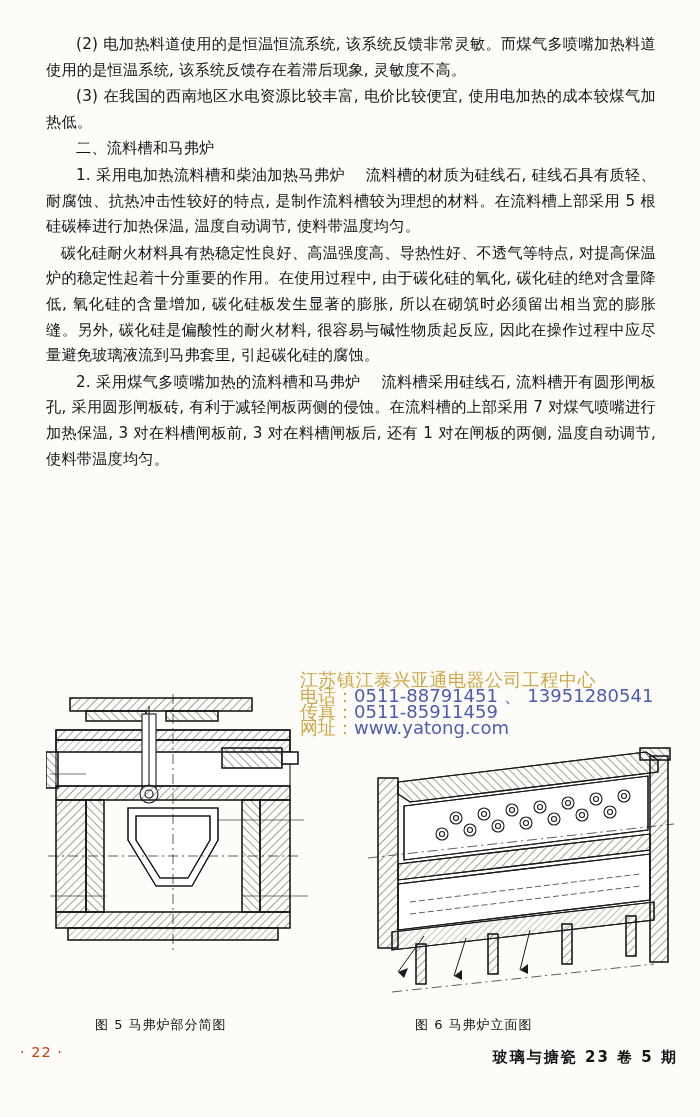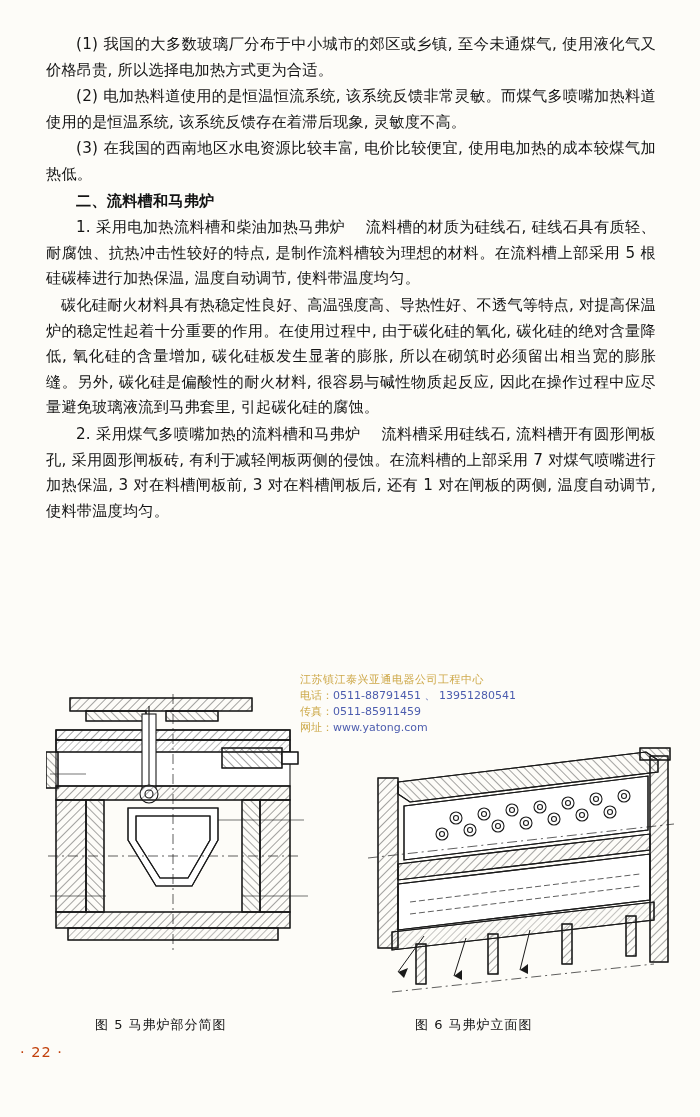--- a/index.html
+++ b/index.html
@@ -32,21 +32,21 @@
     line-height: 25.6px;
     text-align: justify;
     text-justify: inter-ideograph;
     letter-spacing: 0.2px;
     color: #141414;
     font-family: "DejaVu Sans", sans-serif;
   }
   p.indent2 { text-indent: 30px; }
   p.indent1 { text-indent: 15px; }
   .section-head {
-    font-weight: bold;
+    font-weight: normal;
   }
   .figures {
     position: absolute;
     left: 28px;
     top: 690px;
     width: 648px;
     height: 330px;
   }
   .fig {
     position: absolute;
@@ -80,41 +80,40 @@
     color: #141414;
     white-space: nowrap;
   }
   
   .watermark {
     position: absolute;
     left: 300px;
     top: 672px;
     width: 330px;
     color: #c8a23a;
-    font-size: 11px;
+    font-size: 18px;
     line-height: 16px;
     opacity: 0.92;
     pointer-events: none;
     font-family: "DejaVu Sans", sans-serif;
   }
   .watermark .wm-title {
     color: #caa23c;
     letter-spacing: 0.5px;
   }
   .watermark .wm-row { white-space: nowrap; }
   .watermark .wm-blue { color: #3d4fa8; text-align: right; }
   svg { display: block; }
 </style>
 </head>
 <body>
 
 <div class="page">
 
   <div class="content">
-    <p class="para indent2">(1) 我国的大多数玻璃厂分布于中小城市的郊区或乡镇, 至今未通煤气, 使用液化气又价格昂贵, 所以选择电加热方式更为合适。</p>
     <p class="para indent2">(2) 电加热料道使用的是恒温恒流系统, 该系统反馈非常灵敏。而煤气多喷嘴加热料道使用的是恒温系统, 该系统反馈存在着滞后现象, 灵敏度不高。</p>
     <p class="para indent2">(3) 在我国的西南地区水电资源比较丰富, 电价比较便宜, 使用电加热的成本较煤气加热低。</p>
     <p class="para indent2 section-head">二、流料槽和马弗炉</p>
     <p class="para indent2"><span>1. 采用电加热流料槽和柴油加热马弗炉</span><span>&nbsp;&nbsp;&nbsp;&nbsp;</span><span>流料槽的材质为硅线石, 硅线石具有质轻、耐腐蚀、抗热冲击性较好的特点, 是制作流料槽较为理想的材料。在流料槽上部采用 5 根硅碳棒进行加热保温, 温度自动调节, 使料带温度均匀。</span></p>
     <p class="para indent1">碳化硅耐火材料具有热稳定性良好、高温强度高、导热性好、不透气等特点, 对提高保温炉的稳定性起着十分重要的作用。在使用过程中, 由于碳化硅的氧化, 碳化硅的绝对含量降低, 氧化硅的含量增加, 碳化硅板发生显著的膨胀, 所以在砌筑时必须留出相当宽的膨胀缝。另外, 碳化硅是偏酸性的耐火材料, 很容易与碱性物质起反应, 因此在操作过程中应尽量避免玻璃液流到马弗套里, 引起碳化硅的腐蚀。</p>
     <p class="para indent2"><span>2. 采用煤气多喷嘴加热的流料槽和马弗炉</span><span>&nbsp;&nbsp;&nbsp;&nbsp;</span><span>流料槽采用硅线石, 流料槽开有圆形闸板孔, 采用圆形闸板砖, 有利于减轻闸板两侧的侵蚀。在流料槽的上部采用 7 对煤气喷嘴进行加热保温, 3 对在料槽闸板前, 3 对在料槽闸板后, 还有 1 对在闸板的两侧, 温度自动调节, 使料带温度均匀。</span></p>
   </div>
 
   <div class="figures">
 
@@ -291,20 +290,21 @@
           <line x1="10" y1="120" x2="316" y2="86" stroke-dasharray="10 4 2 4" stroke-width="0.7"></line>
         </g>
       </svg>
     </div>
   </div>
 
   <div class="fig-caption cap5">图 5   马弗炉部分简图</div>
   <div class="fig-caption cap6">图 6   马弗炉立面图</div>
 
   <div class="footer-left">· 22 ·</div>
+  <div class="footer-right">玻璃与搪瓷  23 卷  5 期</div>
 
   <div class="watermark">
     <div class="wm-row wm-title">江苏镇江泰兴亚通电器公司工程中心</div>
     <div class="wm-row">
       <span>电话：</span><span class="wm-blue">0511-88791451 、 13951280541</span>
     </div>
     <div class="wm-row">
       <span>传真：</span><span class="wm-blue">0511-85911459</span>
     </div>
     <div class="wm-row">

